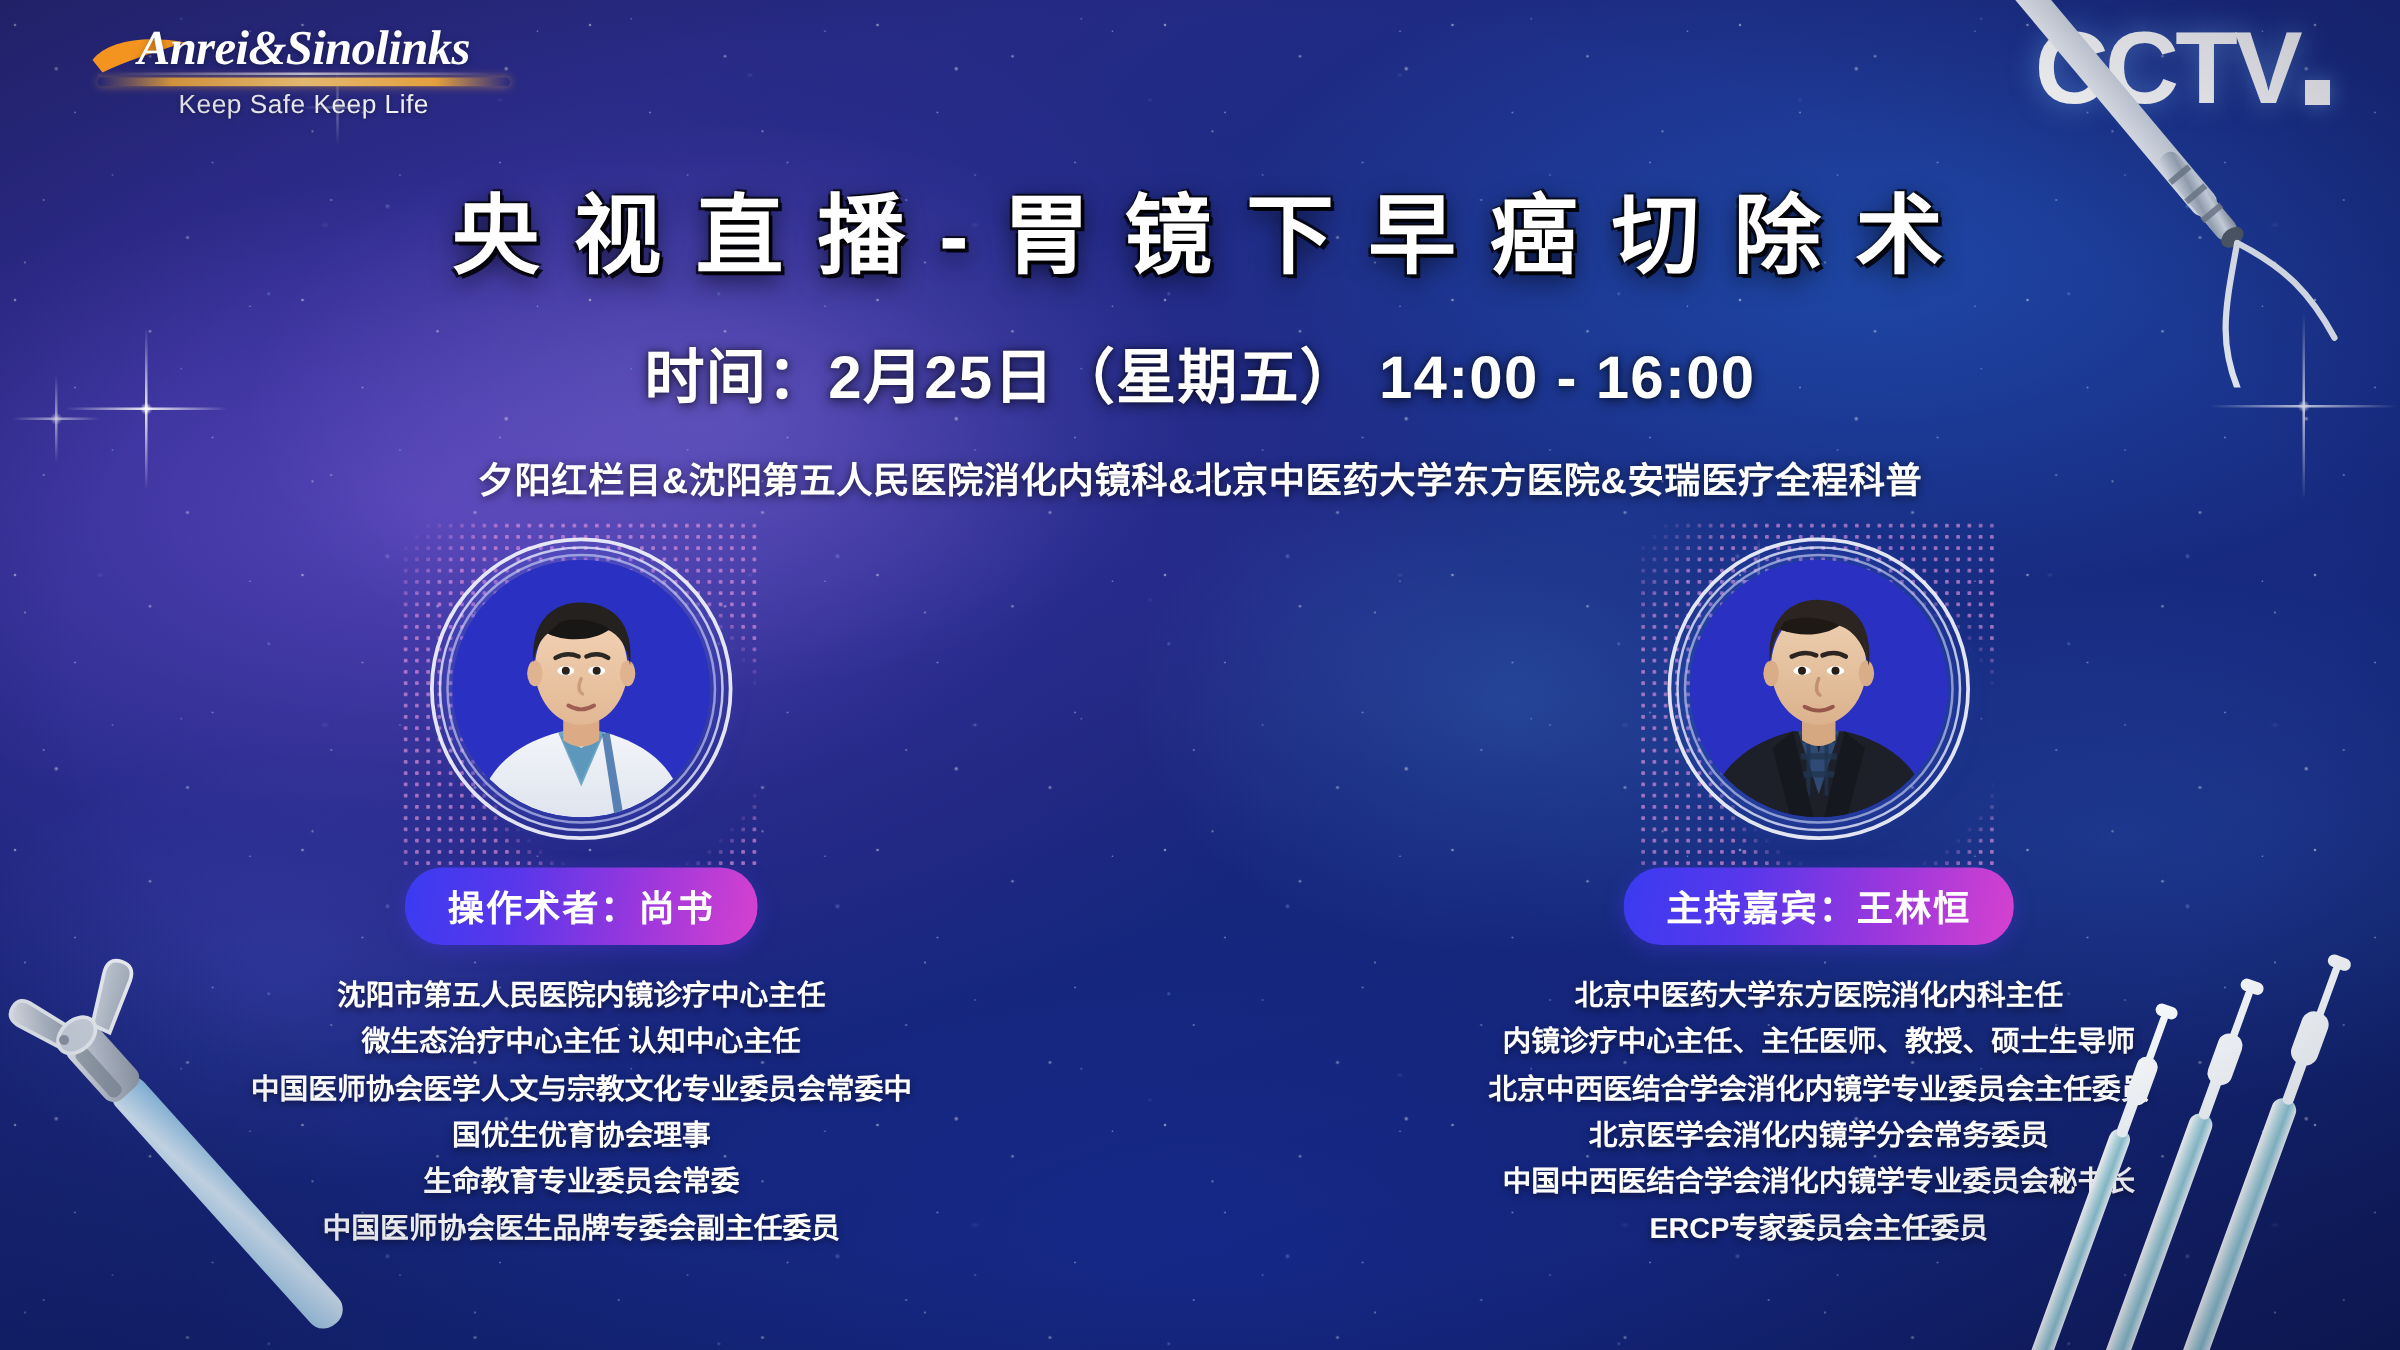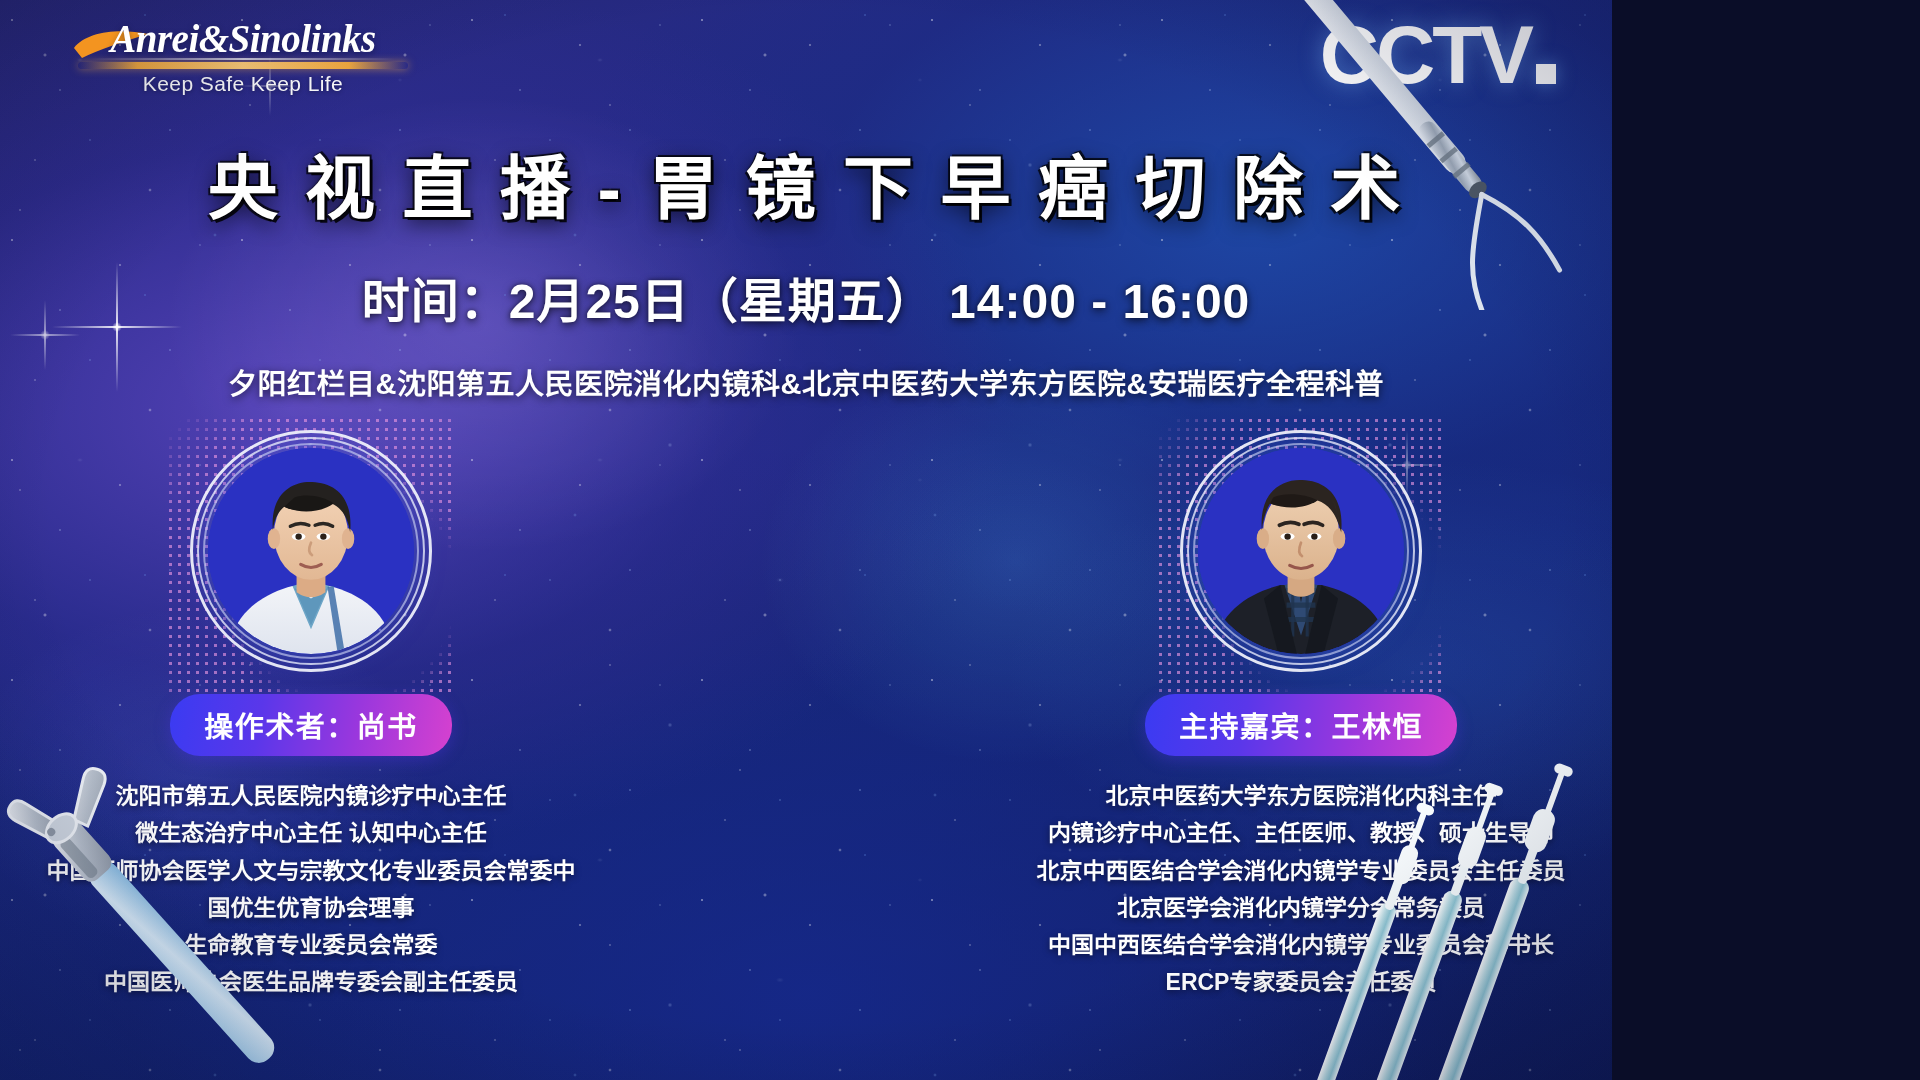--- a/index.html
+++ b/index.html
@@ -7,21 +7,21 @@
     margin: 0;
     padding: 0;
     background: #0a0d28;
   }
   body {
     font-family: "Liberation Sans", "DejaVu Sans", sans-serif;
   }
 
   .poster {
     position: relative;
-    width: 1612px;
+    width: 1920px;
     height: 1080px;
     overflow: hidden;
     background: #1b2070;
   }
 
   
   .bg-base {
     position: absolute;
     inset: 0;
     background:

